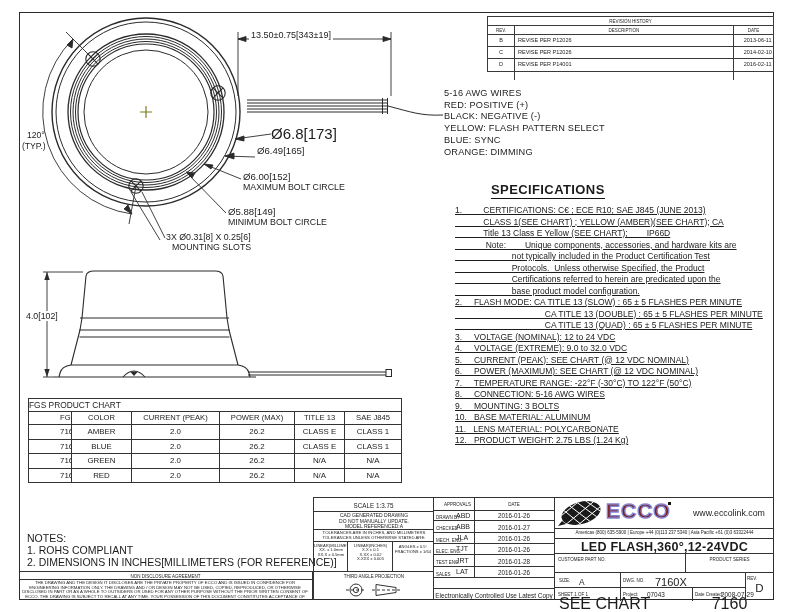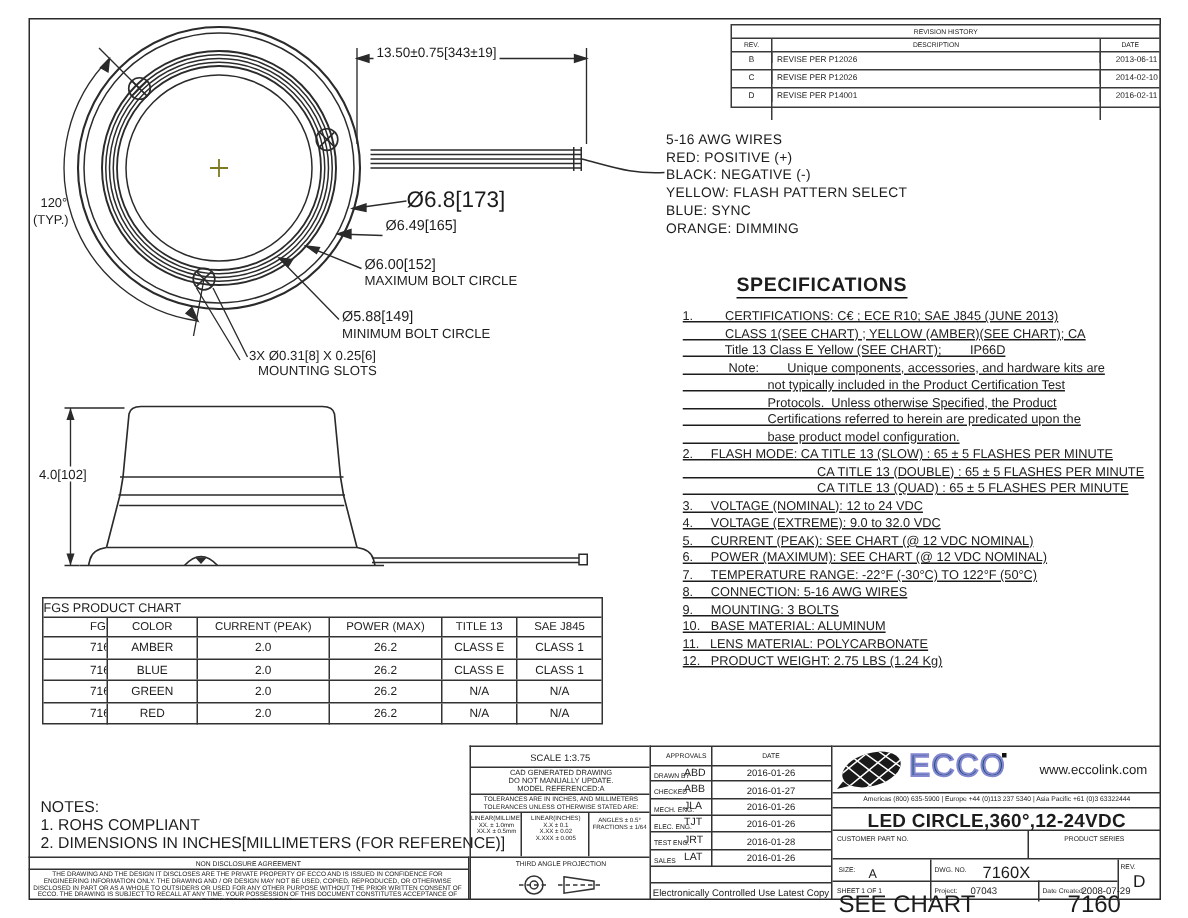--- a/index.html
+++ b/index.html
@@ -78,22 +78,22 @@
   .vl{position:absolute;width:1px;background:#333;}
   .apr-row{position:relative;height:11.33px;border-bottom:1px solid #333;box-sizing:border-box;}
   .apr-init{position:absolute;left:22px;top:1.5px;font-size:7px;}
   .apr-date{position:absolute;left:40px;top:2.2px;width:80px;text-align:center;font-size:6.3px;}
   #apr-footer{position:absolute;left:0;right:0;top:90px;height:13px;border-top:1px solid #333;
               text-align:center;font-size:6.4px;padding-top:3px;box-sizing:border-box;}
   
   #tbright{position:absolute;left:555px;top:497px;width:219px;height:103px;box-sizing:border-box;
            border-top:1px solid #333;}
   #r-logo{position:absolute;left:0;right:0;top:0;height:30px;}
-  #eccotext{position:absolute;left:51px;top:1px;font-size:21px;font-weight:normal;letter-spacing:1px;
-            color:#0c4a6e;-webkit-text-stroke:1.4px #8486d0;}
+  #eccotext{position:absolute;left:51px;top:1px;font-size:21px;font-weight:bold;letter-spacing:1px;
+            color:#7f1d1d;-webkit-text-stroke:1.4px #8486d0;}
   #logodot{position:absolute;left:113px;top:4px;width:3px;height:3px;background:#111;}
   #wwwtext{position:absolute;left:138px;top:10px;font-size:8.8px;}
   #r-phone{position:absolute;left:0;right:0;top:30px;height:11px;border-top:1px solid #333;
            border-bottom:1px solid #333;box-sizing:border-box;overflow:hidden;}
   #r-phone .sblock{width:438px;text-align:center;font-size:9px;line-height:10px;margin-top:1px;}
   #r-title{position:absolute;left:0;right:0;top:41px;height:15px;border-bottom:1px solid #333;
            box-sizing:border-box;text-align:center;font-size:12.6px;font-weight:bold;
            letter-spacing:.2px;padding-top:1px;}
   #r-part{position:absolute;left:0;right:0;top:56px;height:19px;border-bottom:1px solid #333;box-sizing:border-box;}
   #r-ids{position:absolute;left:0;right:0;top:75px;height:28px;}
@@ -458,21 +458,21 @@
         </g>
         <path d="M4,21 L0,26 L8,24 Z" fill="#1a1a1a"></path>
       </svg>
       <span id="eccotext">ECCO</span>
       <span id="logodot"></span>
       <span id="wwwtext">www.eccolink.com</span>
     </div>
     <div id="r-phone">
       <div class="sblock">Americas (800) 635-5900    |    Europe +44 (0)113 237 5340    |    Asia Pacific +61 (0)3 63322444</div>
     </div>
-    <div id="r-title">LED CIRCLE,360°,12-24VDC</div>
+    <div id="r-title">LED FLASH,360°,12-24VDC</div>
     <div id="r-part">
       <span class="s45l" style="left:3px;top:1px;">CUSTOMER PART NO.</span>
       <span class="bigval" style="left:4px;top:7px;">SEE CHART</span>
       <div class="vl" style="left:130px;top:0;height:18px;"></div>
       <span class="s45c" style="position:absolute;left:130px;top:1px;width:89px;">PRODUCT SERIES</span>
       <span class="bigval" style="left:130px;top:7px;width:89px;text-align:center;">7160</span>
     </div>
     <div id="r-ids">
       <div class="vl" style="left:65px;top:0;height:28px;"></div>
       <div class="vl" style="left:190px;top:0;height:28px;"></div>

